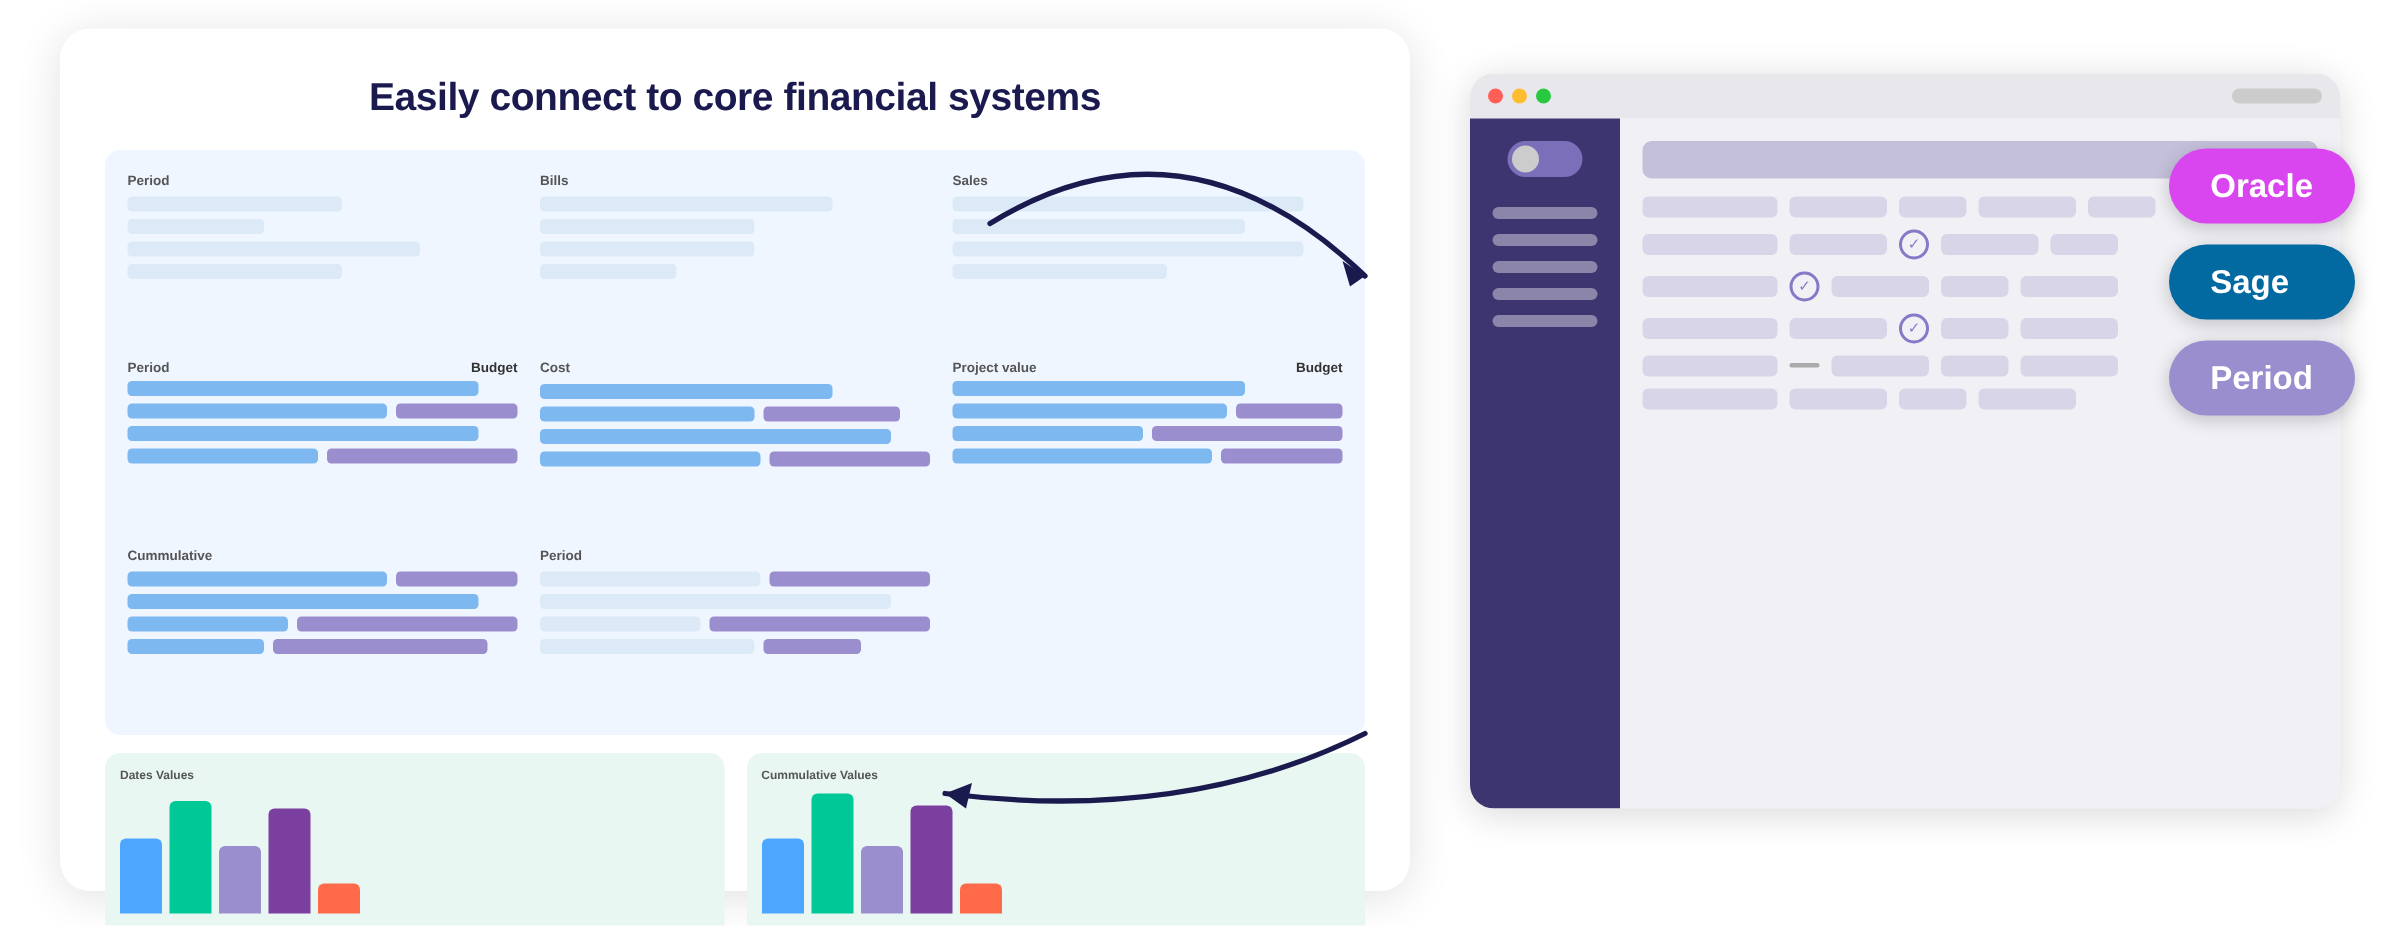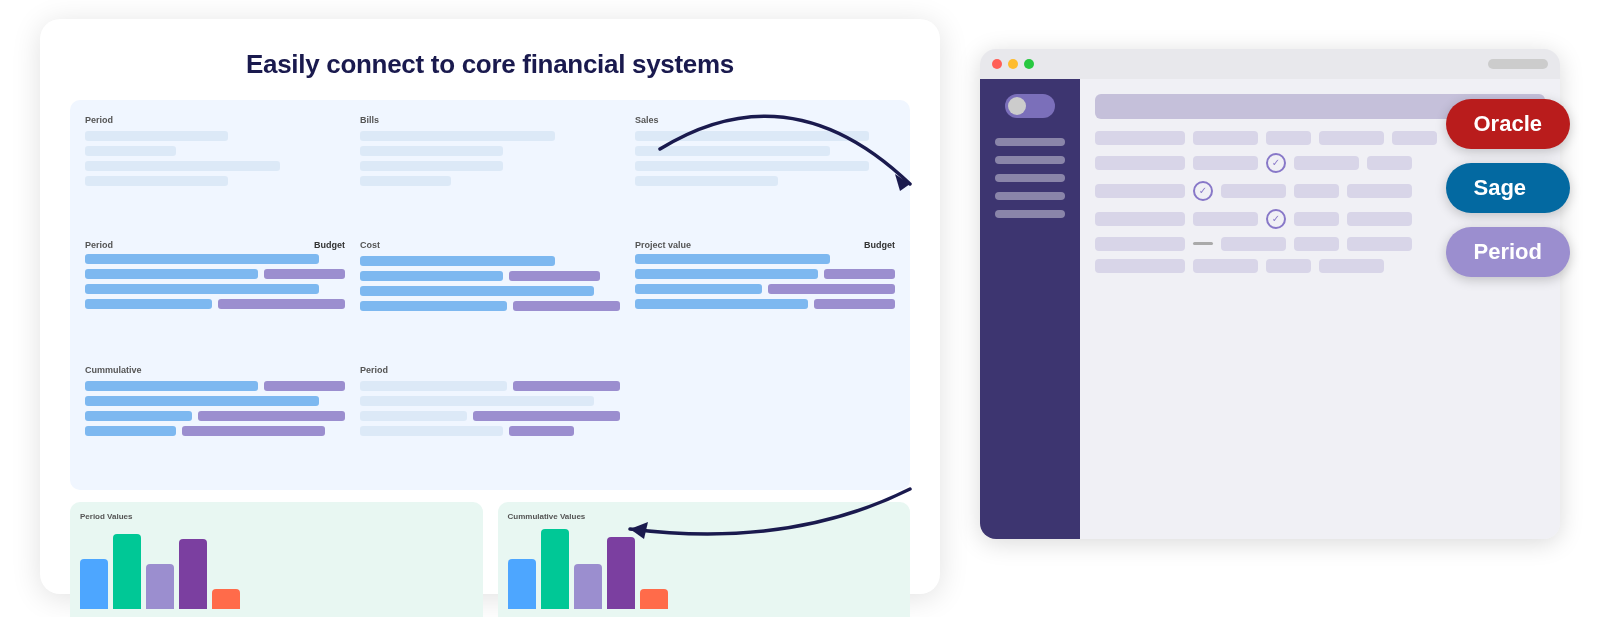--- a/index.html
+++ b/index.html
@@ -302,21 +302,21 @@
       border-radius: 30px;
       padding: 12px 28px;
       font-size: 22px;
       font-weight: 800;
       color: white;
       white-space: nowrap;
       box-shadow: 0 3px 12px rgba(0,0,0,0.2);
     }
 
     .badge.oracle {
-      background: #b91c1c;
+      background: #d946ef;
     }
 
     .badge.sage {
       background: #0369a1;
     }
 
     .badge.other {
       background: #9b8ecf;
     }
 
@@ -504,21 +504,21 @@
                 <div class="ss-bar tiny purple"></div>
               </div>
           </div>
         </div>
 
       </div>
     </div>
 
     <div class="charts-area">
       <div class="chart-card">
-        <div class="chart-title">Period Values</div>
+        <div class="chart-title">Dates Values</div>
         <div class="chart-bars">
           <div class="c-bar" style="background:#4da6ff; height:50px;"></div>
           <div class="c-bar" style="background:#00c896; height:75px;"></div>
           <div class="c-bar" style="background:#9b8ecf; height:45px;"></div>
           <div class="c-bar" style="background:#7b3fa0; height:70px;"></div>
           <div class="c-bar" style="background:#ff6b4a; height:20px;"></div>
         </div>
       </div>
       <div class="chart-card">
         <div class="chart-title">Cummulative Values</div>

